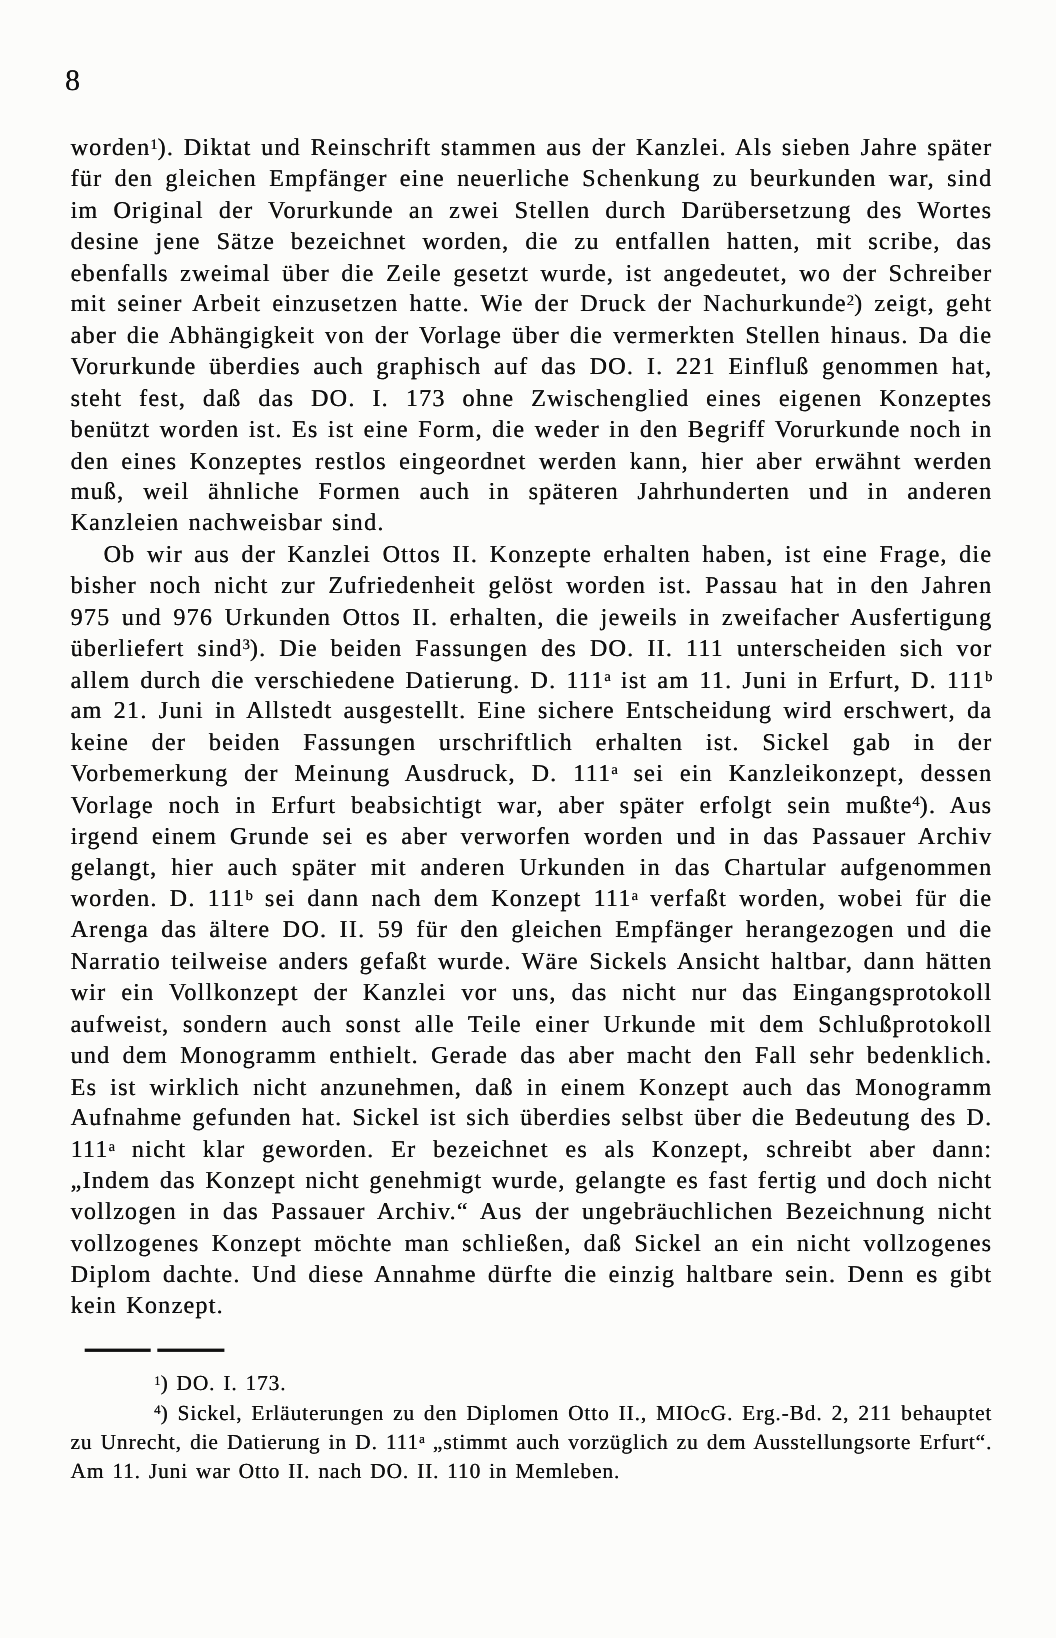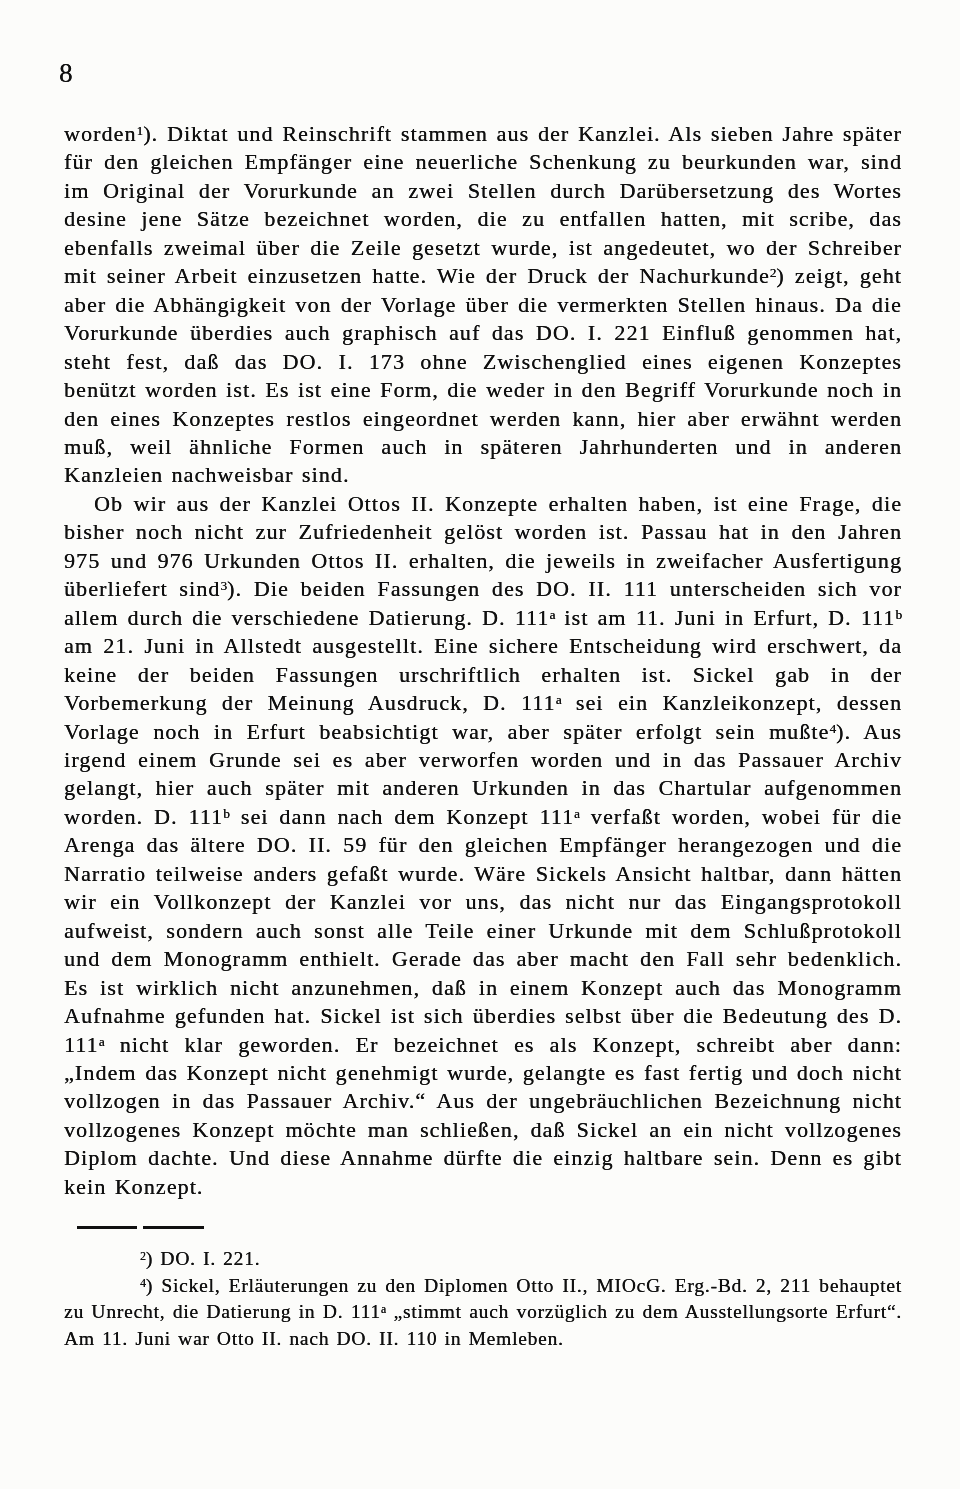--- a/index.html
+++ b/index.html
@@ -89,16 +89,16 @@
   <div class="body-text">
       <p class="para"><span>worden</span><sup>1</sup><span>). Diktat und Reinschrift stammen aus der Kanzlei. Als sieben Jahre später für den gleichen Empfänger eine neuerliche Schenkung zu beurkunden war, sind im Original der Vorurkunde an zwei Stellen durch Darübersetzung des Wortes desine jene Sätze bezeichnet worden, die zu entfallen hatten, mit scribe, das ebenfalls zweimal über die Zeile gesetzt wurde, ist angedeutet, wo der Schreiber mit seiner Arbeit einzusetzen hatte. Wie der Druck der Nachurkunde</span><sup>2</sup><span>) zeigt, geht aber die Abhängigkeit von der Vorlage über die vermerkten Stellen hinaus. Da die Vorurkunde überdies auch graphisch auf das DO. I. 221 Einfluß genommen hat, steht fest, daß das DO. I. 173 ohne Zwischenglied eines eigenen Konzeptes benützt worden ist. Es ist eine Form, die weder in den Begriff Vorurkunde noch in den eines Konzeptes restlos eingeordnet werden kann, hier aber erwähnt werden muß, weil ähnliche Formen auch in späteren Jahrhunderten und in anderen Kanzleien nachweisbar sind.</span></p>
       <p class="para"><span>Ob wir aus der Kanzlei Ottos II. Konzepte erhalten haben, ist eine Frage, die bisher noch nicht zur Zufriedenheit gelöst worden ist. Passau hat in den Jahren 975 und 976 Urkunden Ottos II. erhalten, die jeweils in zweifacher Ausfertigung überliefert sind</span><sup>3</sup><span>). Die beiden Fassungen des DO. II. 111 unterscheiden sich vor allem durch die verschiedene Datierung. D. 111</span><sup>a</sup><span> ist am 11. Juni in Erfurt, D. 111</span><sup>b</sup><span> am 21. Juni in Allstedt ausgestellt. Eine sichere Entscheidung wird erschwert, da keine der beiden Fassungen urschriftlich erhalten ist. Sickel gab in der Vorbemerkung der Meinung Ausdruck, D. 111</span><sup>a</sup><span> sei ein Kanzleikonzept, dessen Vorlage noch in Erfurt beabsichtigt war, aber später erfolgt sein mußte</span><sup>4</sup><span>). Aus irgend einem Grunde sei es aber verworfen worden und in das Passauer Archiv gelangt, hier auch später mit anderen Urkunden in das Chartular aufgenommen worden. D. 111</span><sup>b</sup><span> sei dann nach dem Konzept 111</span><sup>a</sup><span> verfaßt worden, wobei für die Arenga das ältere DO. II. 59 für den gleichen Empfänger herangezogen und die Narratio teilweise anders gefaßt wurde. Wäre Sickels Ansicht haltbar, dann hätten wir ein Vollkonzept der Kanzlei vor uns, das nicht nur das Eingangsprotokoll aufweist, sondern auch sonst alle Teile einer Urkunde mit dem Schlußprotokoll und dem Monogramm enthielt. Gerade das aber macht den Fall sehr bedenklich. Es ist wirklich nicht anzunehmen, daß in einem Konzept auch das Monogramm Aufnahme gefunden hat. Sickel ist sich überdies selbst über die Bedeutung des D. 111</span><sup>a</sup><span> nicht klar geworden. Er bezeichnet es als Konzept, schreibt aber dann: „Indem das Konzept nicht genehmigt wurde, gelangte es fast fertig und doch nicht vollzogen in das Passauer Archiv.“ Aus der ungebräuchlichen Bezeichnung nicht vollzogenes Konzept möchte man schließen, daß Sickel an ein nicht vollzogenes Diplom dachte. Und diese Annahme dürfte die einzig haltbare sein. Denn es gibt kein Konzept.</span></p>
     </div>
 
   <div class="footnote-separator">
     <span class="dash dash-1"></span><span class="dash dash-2"></span>
   </div>
 
   <div class="footnotes-section">
-      <p class="footnote"><sup>2</sup><span>) DO. I. 221.</span></p>
+      <p class="footnote"><sup>1</sup><span>) DO. I. 173.</span></p>
       <p class="footnote"><sup>4</sup><span>) Sickel, Erläuterungen zu den Diplomen Otto II., MIOcG. Erg.-Bd. 2, 211 behauptet zu Unrecht, die Datierung in D. 111</span><sup>a</sup><span> „stimmt auch vorzüglich zu dem Ausstellungsorte Erfurt“. Am 11. Juni war Otto II. nach DO. II. 110 in Memleben.</span></p>
     </div>
 </div>
 
 </body></html>

